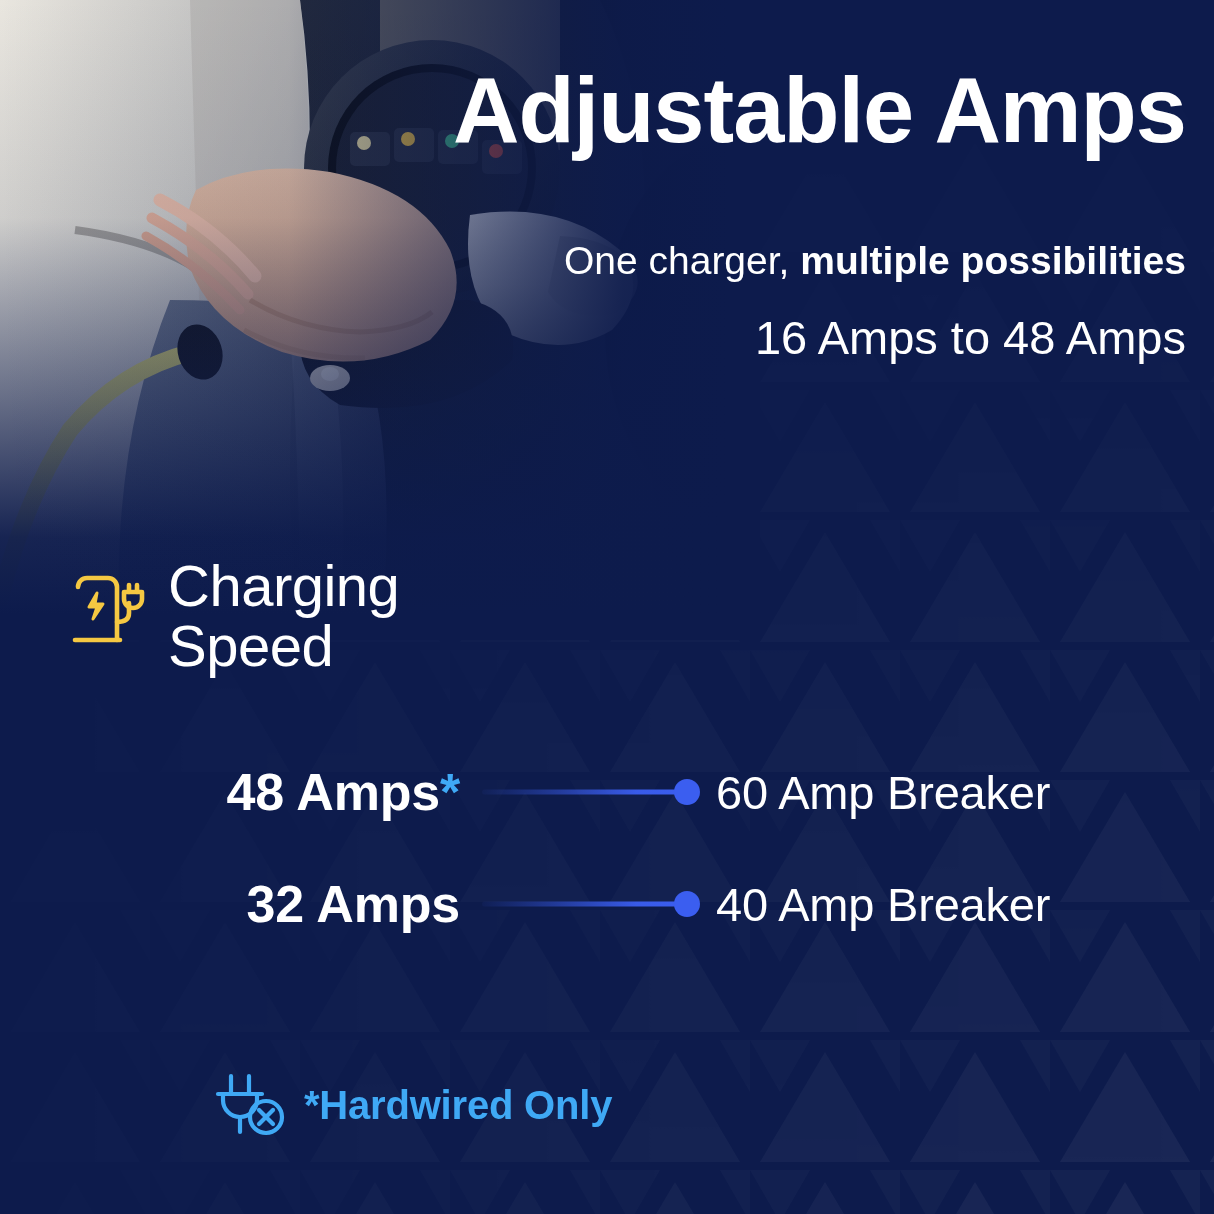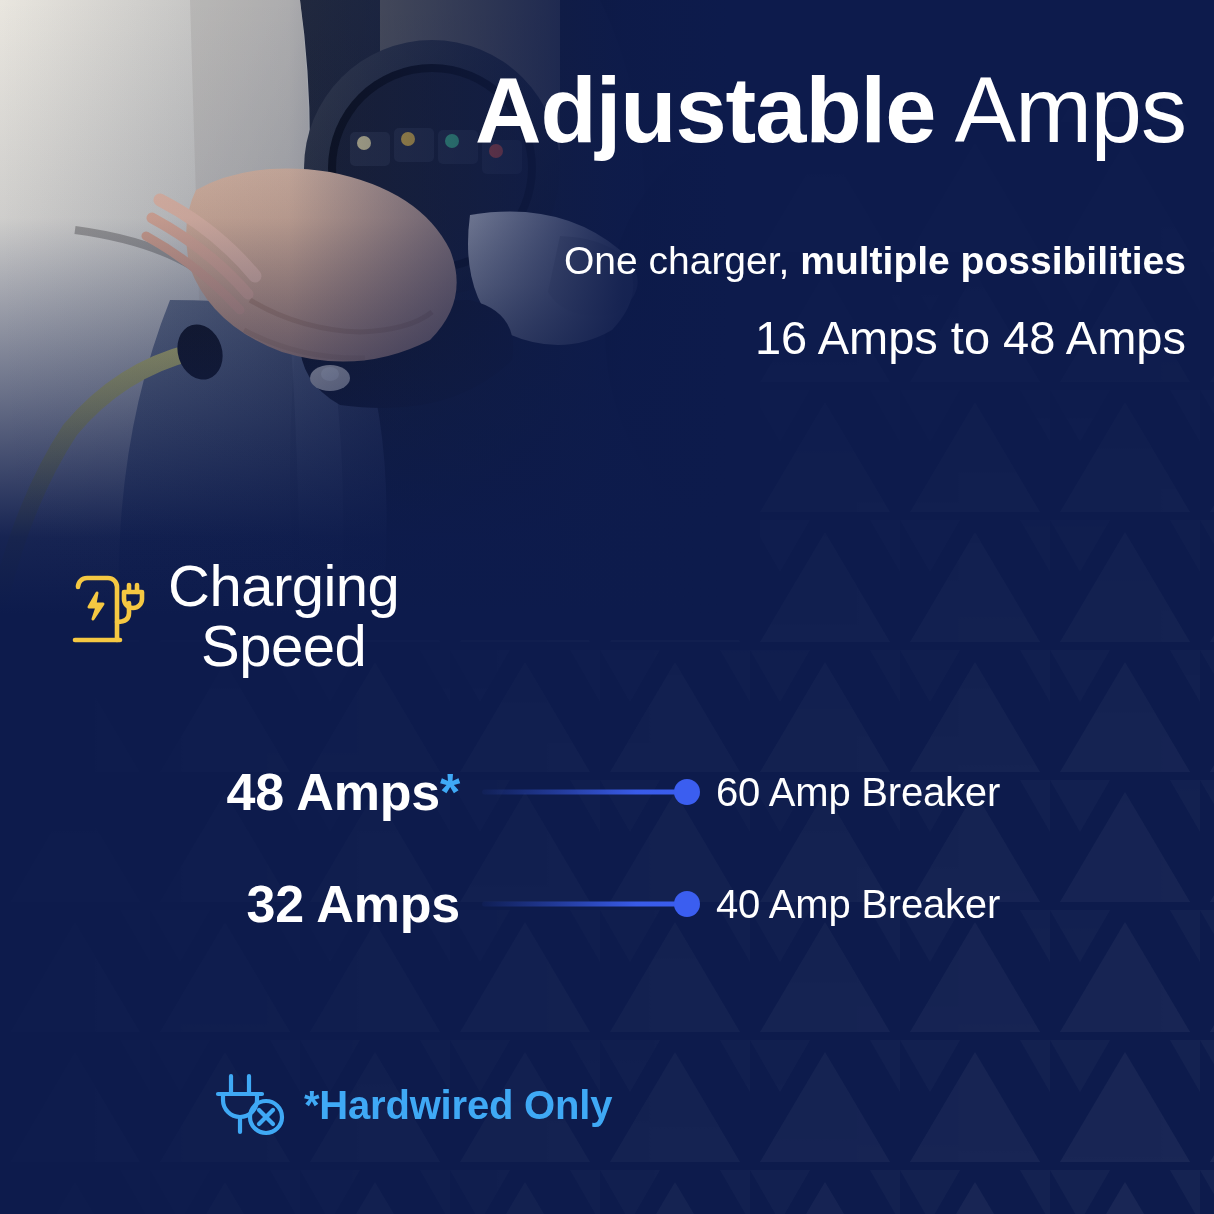--- a/index.html
+++ b/index.html
@@ -61,21 +61,21 @@
     left: 0; right: 28px;
     top: 62px;
     text-align: right;
     color: #ffffff;
     font-size: 92px;
     line-height: 1.05;
     letter-spacing: -1px;
     white-space: nowrap;
   }
   .title .strong { font-weight: 700; margin-left: 29px; }
-  .title .light  { font-weight: 400; }
+  .title .light  { font-weight: 700; }
 
   .subtitle1 {
     position: absolute;
     right: 28px;
     top: 240px;
     text-align: right;
     color: #ffffff;
     font-size: 39px;
     line-height: 1.1;
     font-weight: 300;
@@ -111,21 +111,21 @@
     height: 76px;
     margin-top: 14px;
   }
   .col-head .head-text {
     color: #ffffff;
     font-size: 58px;
     font-weight: 300;
     line-height: 1.04;
     letter-spacing: -0.5px;
   }
-  .col-head .head-text .l2 { display: block; text-align: center; }
+  .col-head .head-text .l2 { display: block; }
 
   
   .rows {
     position: absolute;
     left: 0;
     top: 736px;
     width: 1214px;
   }
   .row {
     position: relative;
@@ -173,21 +173,21 @@
     transform: translateY(-50%);
     width: 26px;
     height: 26px;
     border-radius: 50%;
     background: #3b5ef0;
   }
   .row .breaker {
     position: absolute;
     left: 716px;
     color: #ffffff;
-    font-size: 40px;
+    font-size: 47px;
     font-weight: 300;
     letter-spacing: -0.2px;
     white-space: nowrap;
   }
 
   
   .footnote {
     position: absolute;
     left: 214px;
     top: 1072px;

